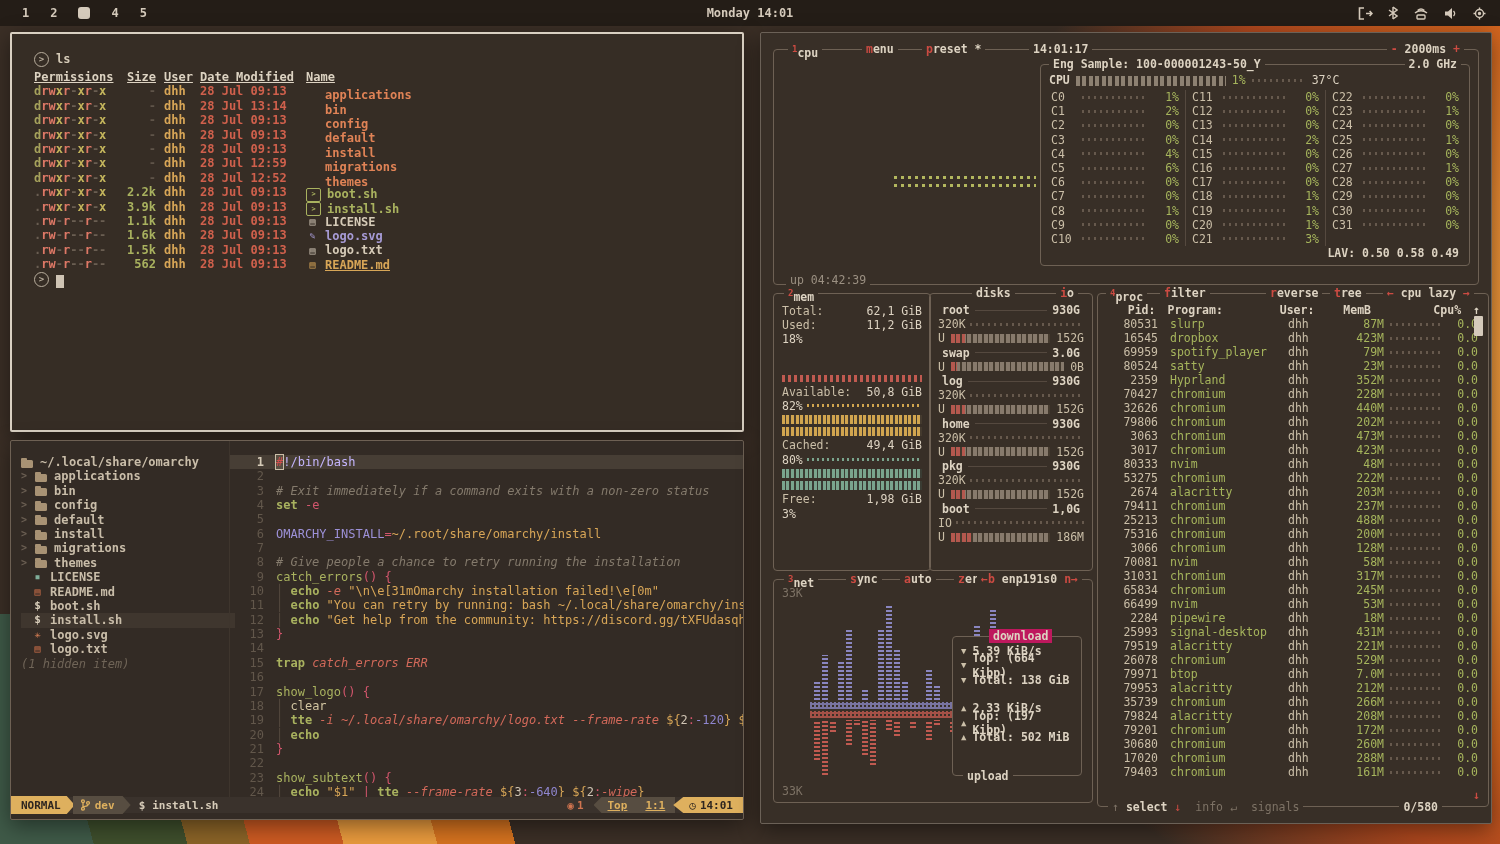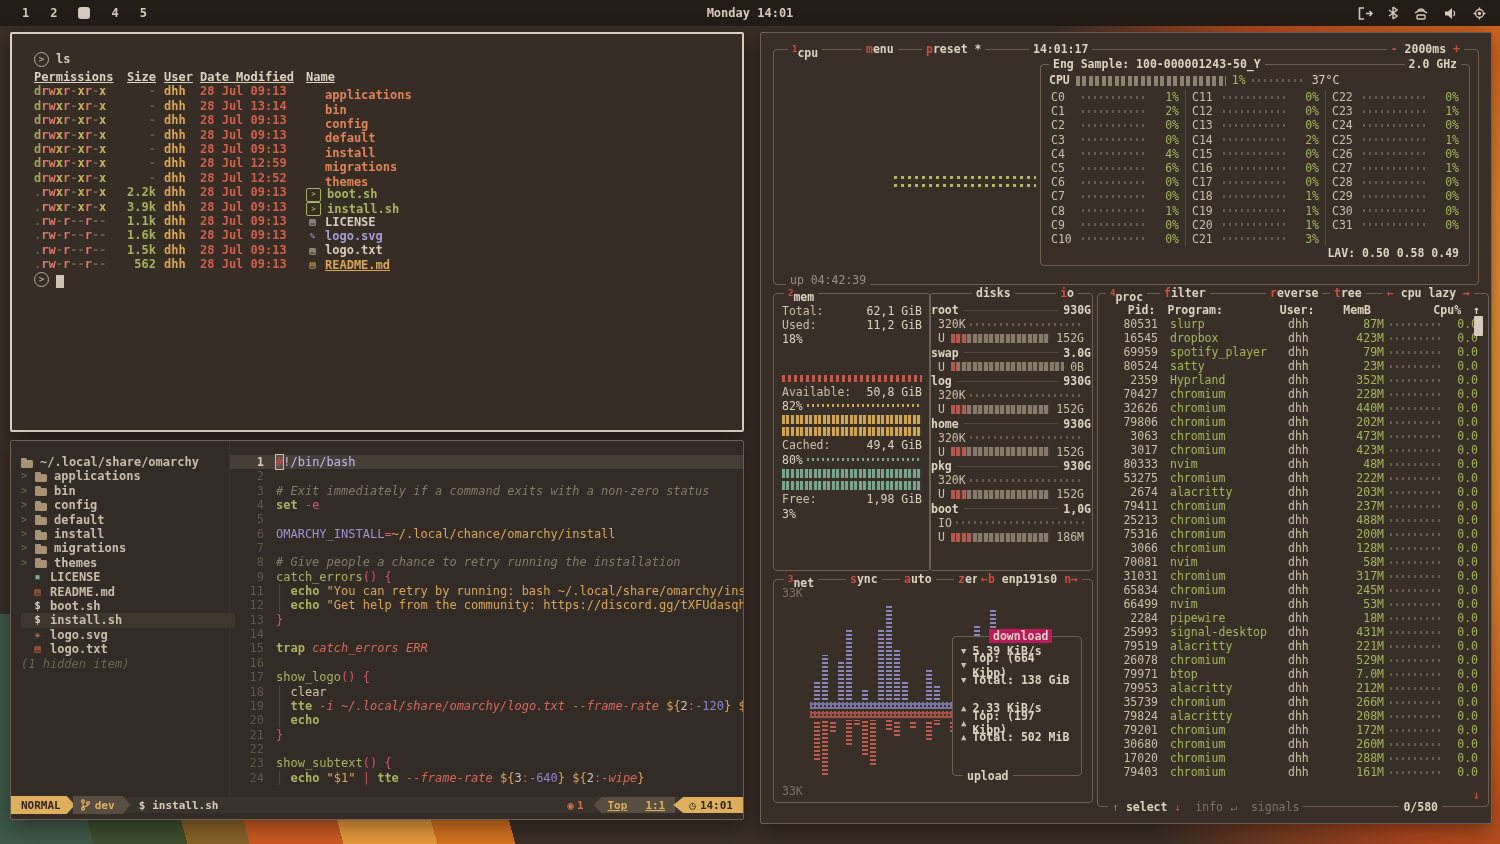--- a/index.html
+++ b/index.html
@@ -123,21 +123,21 @@
   .uptime{position:absolute;color:#9b9082;}
   
   .memrow{display:flex;justify-content:space-between;padding:0 8px;height:14.2px;}
   .mempct{display:flex;gap:4px;padding:0 8px;height:14.2px;align-items:center;}
   .meter{height:9px;margin:2.5px 8px;}
   .meter.red{height:7px;background:repeating-linear-gradient(90deg,#c05a50 0 3px,transparent 3px 6px);}
   .meter.yellow{background:repeating-linear-gradient(90deg,#d1a54f 0 3px,#443a2e 3px 4.5px);}
   .meter.teal{background:repeating-linear-gradient(90deg,#7aa58d 0 3px,#3a3c33 3px 4.5px);}
   .dotfill{flex:1;height:3px;background:repeating-linear-gradient(90deg,#8a7d6f 0 2px,transparent 2px 6px);}
   
-  .dname{display:flex;align-items:center;gap:5px;padding:0 1px;height:14.2px;font-weight:bold;color:#ddd3c2;}
+  .dname{display:flex;align-items:center;gap:5px;padding:0 12px;height:14.2px;font-weight:bold;color:#ddd3c2;}
   .dname .rule{flex:1;border-top:1px solid #55493f;}
   .drate{display:flex;gap:4px;padding:0 8px;height:14.2px;align-items:center;color:#cbbfa8;}
   .dused{display:flex;gap:6px;padding:0 8px;height:14.2px;align-items:center;}
   .dbar{flex:1;height:9px;position:relative;background:repeating-linear-gradient(90deg,#877a6c 0 4px,#443a2e 4px 5.5px);}
   .dbar i{position:absolute;left:0;top:0;bottom:0;background:repeating-linear-gradient(90deg,#b4584e 0 4px,#443a2e 4px 5.5px);}
   
   .netgraph-down{position:absolute;display:flex;align-items:flex-end;gap:2px;}
   .netgraph-up{position:absolute;display:flex;align-items:flex-start;gap:2px;}
   .nbar-d{width:6px;background:repeating-linear-gradient(0deg,#8a86c0 0 2px,transparent 2px 4px);}
   .nbar-u{width:6px;background:repeating-linear-gradient(0deg,#c05a50 0 2px,transparent 2px 4px);}
@@ -445,24 +445,25 @@
         </div>
       <div class="hiddennote">(1 hidden item)</div>
     </div>
     <div class="codepane">
       <div id="code-lines">
           <div class="cl cur"><span class="ln">1</span><span class="lt"><span class="tk-shebang-cursor">#</span><span class="tk-shebang">!/bin/bash</span></span></div>
           <div class="cl"><span class="ln">2</span><span class="lt"></span></div>
           <div class="cl"><span class="ln">3</span><span class="lt"><span class="tk-cm"># Exit immediately if a command exits with a non-zero status</span></span></div>
           <div class="cl"><span class="ln">4</span><span class="lt"><span class="tk-kw">set </span><span class="tk-op">-e</span></span></div>
           <div class="cl"><span class="ln">5</span><span class="lt"></span></div>
-          <div class="cl"><span class="ln">6</span><span class="lt"><span class="tk-var">OMARCHY_INSTALL</span><span class="tk-op">=</span><span class="tk-str">~/.local/chance/omarchy/install</span></span></div>
+          <div class="cl"><span class="ln">6</span><span class="lt"><span class="tk-var">OMARCHY_INSTALL</span><span class="tk-op">=</span><span class="tk-str">~/.root/share/omarchy/install</span></span></div>
           <div class="cl"><span class="ln">7</span><span class="lt"></span></div>
           <div class="cl"><span class="ln">8</span><span class="lt"><span class="tk-cm"># Give people a chance to retry running the installation</span></span></div>
           <div class="cl"><span class="ln">9</span><span class="lt"><span class="tk-fn">catch_errors</span><span class="tk-br">() {</span></span></div>
+          <div class="cl"><span class="ln">10</span><span class="lt"><span class="tk-gd">│ </span><span class="tk-kw">echo </span><span class="tk-flag">-e </span><span class="tk-str">"\n\e[31mOmarchy installation failed!\e[0m"</span></span></div>
           <div class="cl"><span class="ln">11</span><span class="lt"><span class="tk-gd">│ </span><span class="tk-kw">echo </span><span class="tk-str">"You can retry by running: bash ~/.local/share/omarchy/inst</span></span></div>
           <div class="cl"><span class="ln">12</span><span class="lt"><span class="tk-gd">│ </span><span class="tk-kw">echo </span><span class="tk-str">"Get help from the community: https://discord.gg/tXFUdasqhY</span></span></div>
           <div class="cl"><span class="ln">13</span><span class="lt"><span class="tk-br">}</span></span></div>
           <div class="cl"><span class="ln">14</span><span class="lt"></span></div>
           <div class="cl"><span class="ln">15</span><span class="lt"><span class="tk-kw">trap </span><span class="tk-arg">catch_errors </span><span class="tk-arg">ERR</span></span></div>
           <div class="cl"><span class="ln">16</span><span class="lt"></span></div>
           <div class="cl"><span class="ln">17</span><span class="lt"><span class="tk-fn">show_logo</span><span class="tk-br">() {</span></span></div>
           <div class="cl"><span class="ln">18</span><span class="lt"><span class="tk-gd">│ </span><span class="tk-cmd">clear</span></span></div>
           <div class="cl"><span class="ln">19</span><span class="lt"><span class="tk-gd">│ </span><span class="tk-kw">tte </span><span class="tk-flag">-i </span><span class="tk-arg">~/.local/share/omarchy/logo.txt </span><span class="tk-flag">--frame-rate </span><span class="tk-bry">${</span><span class="tk-pl">2</span><span class="tk-op">:</span><span class="tk-num">-120</span><span class="tk-bry">} ${</span></span></div>
           <div class="cl"><span class="ln">20</span><span class="lt"><span class="tk-gd">│ </span><span class="tk-kw">echo</span></span></div>

